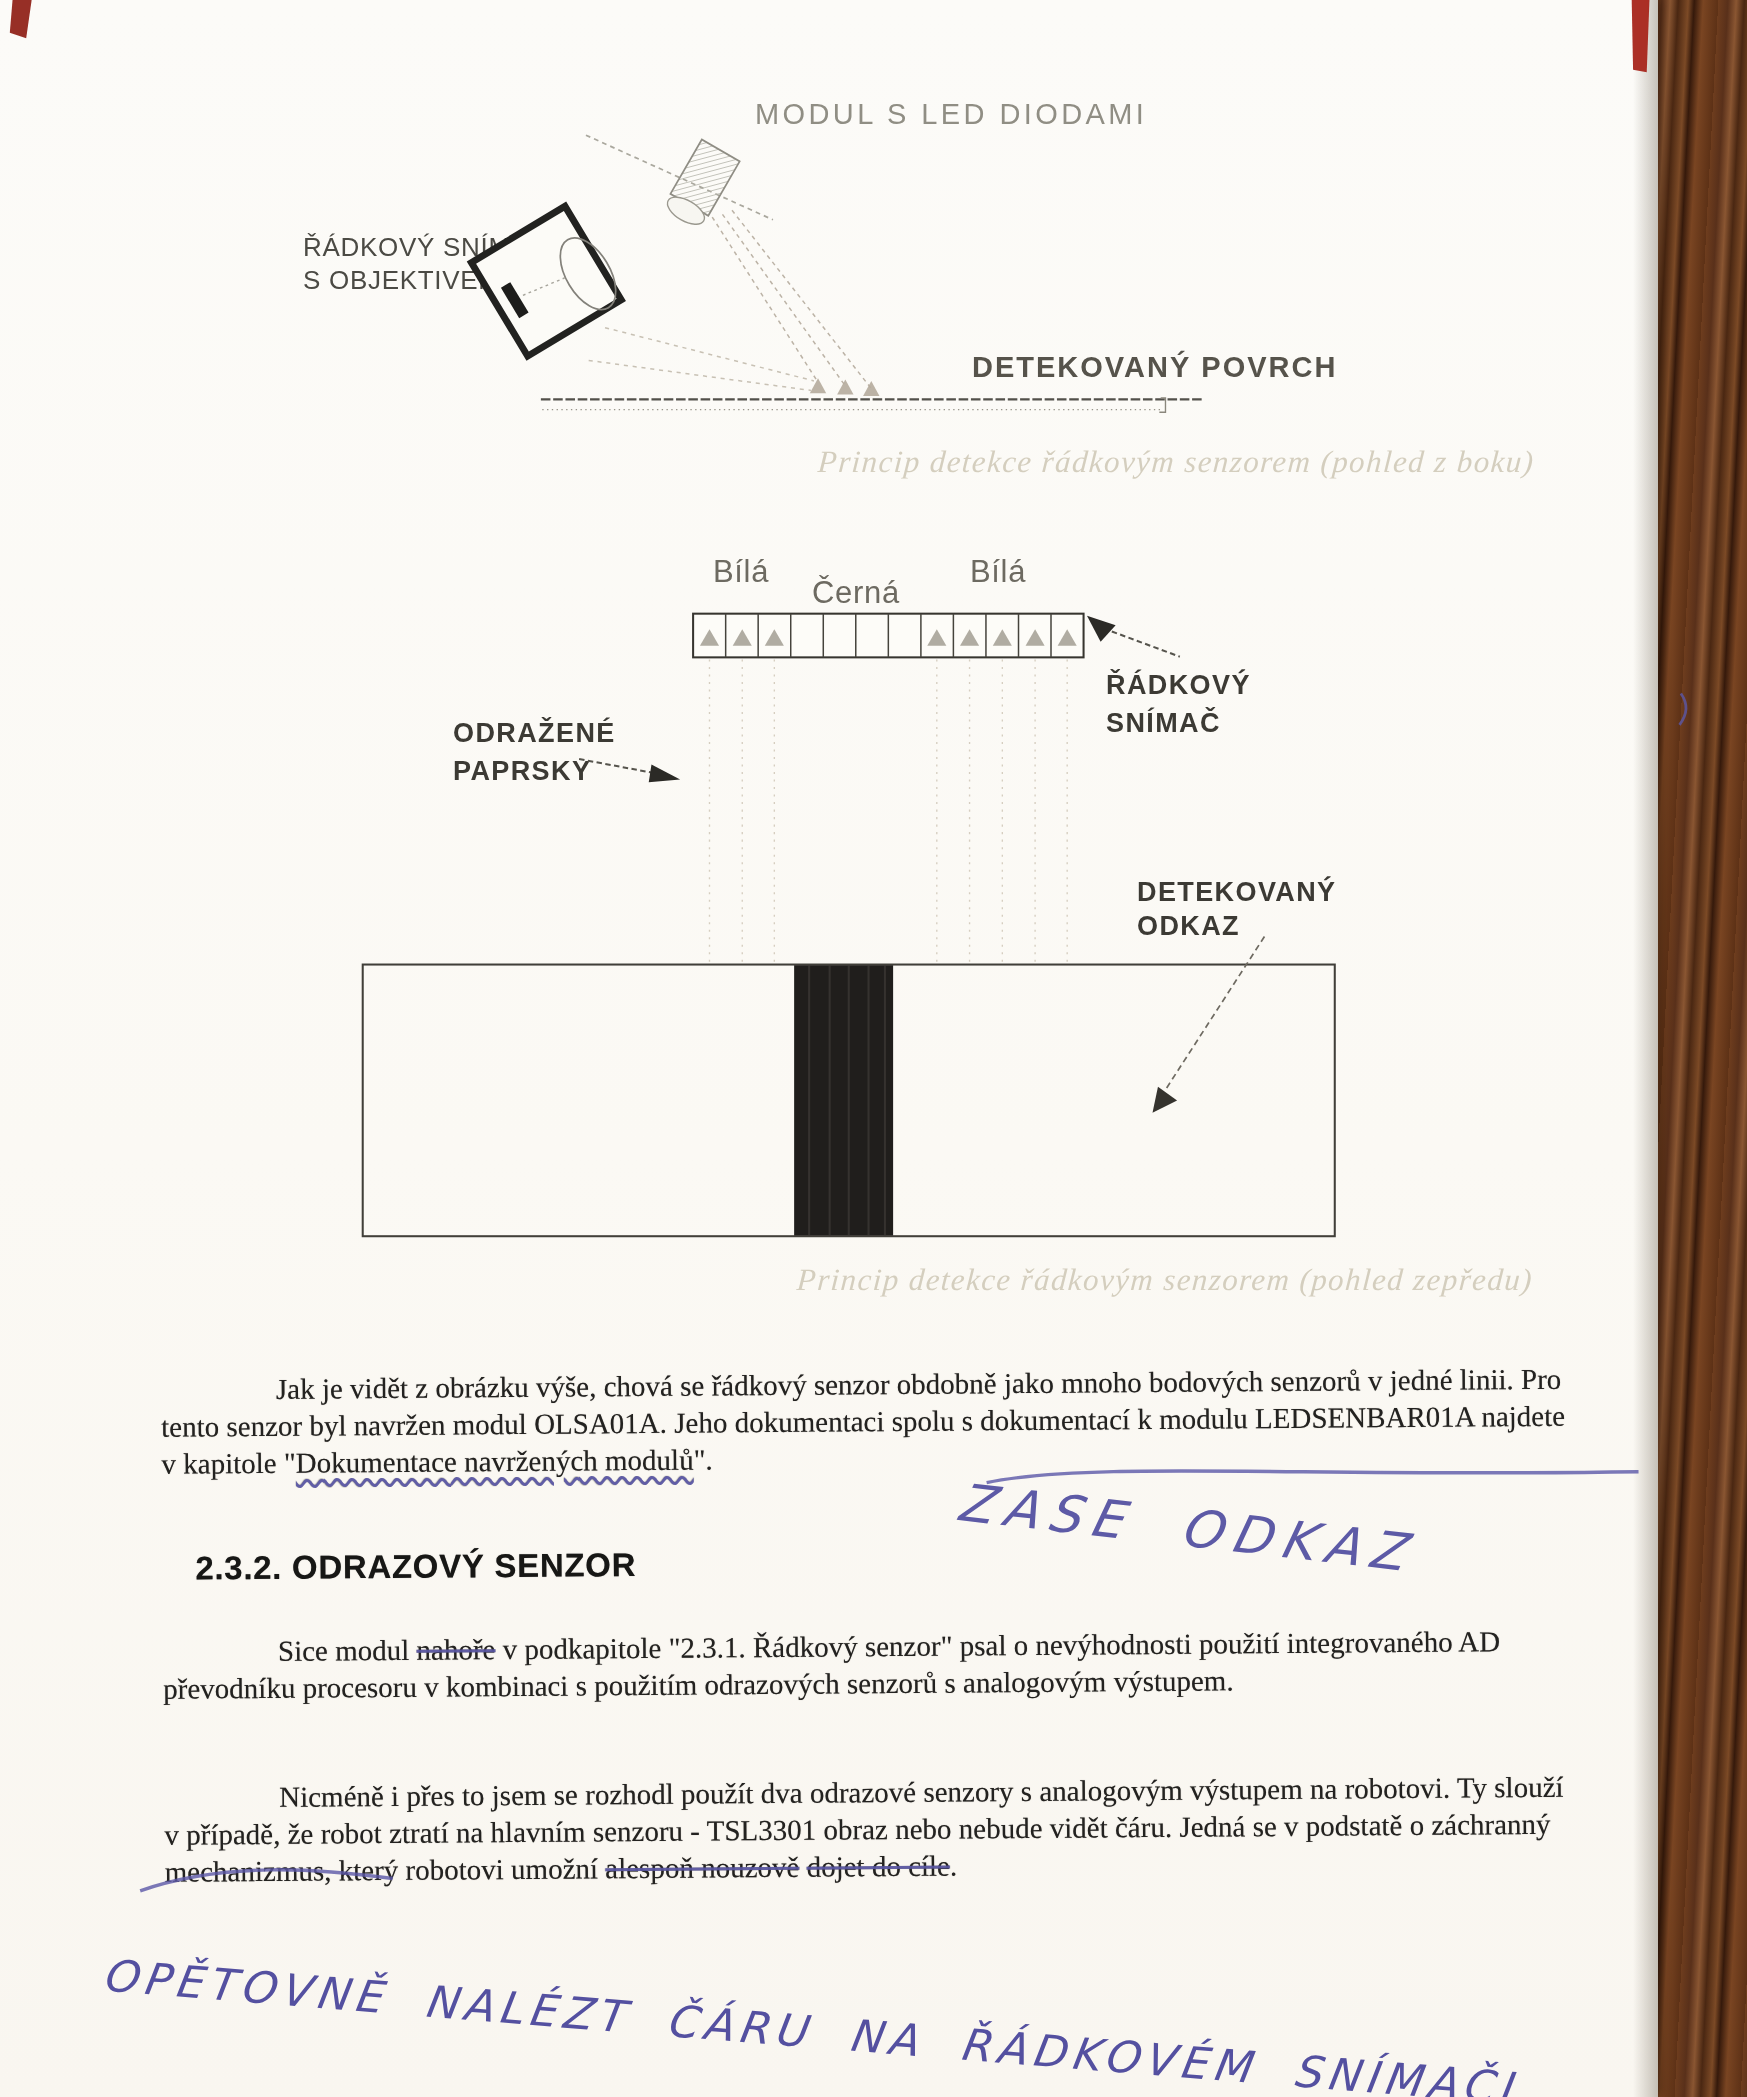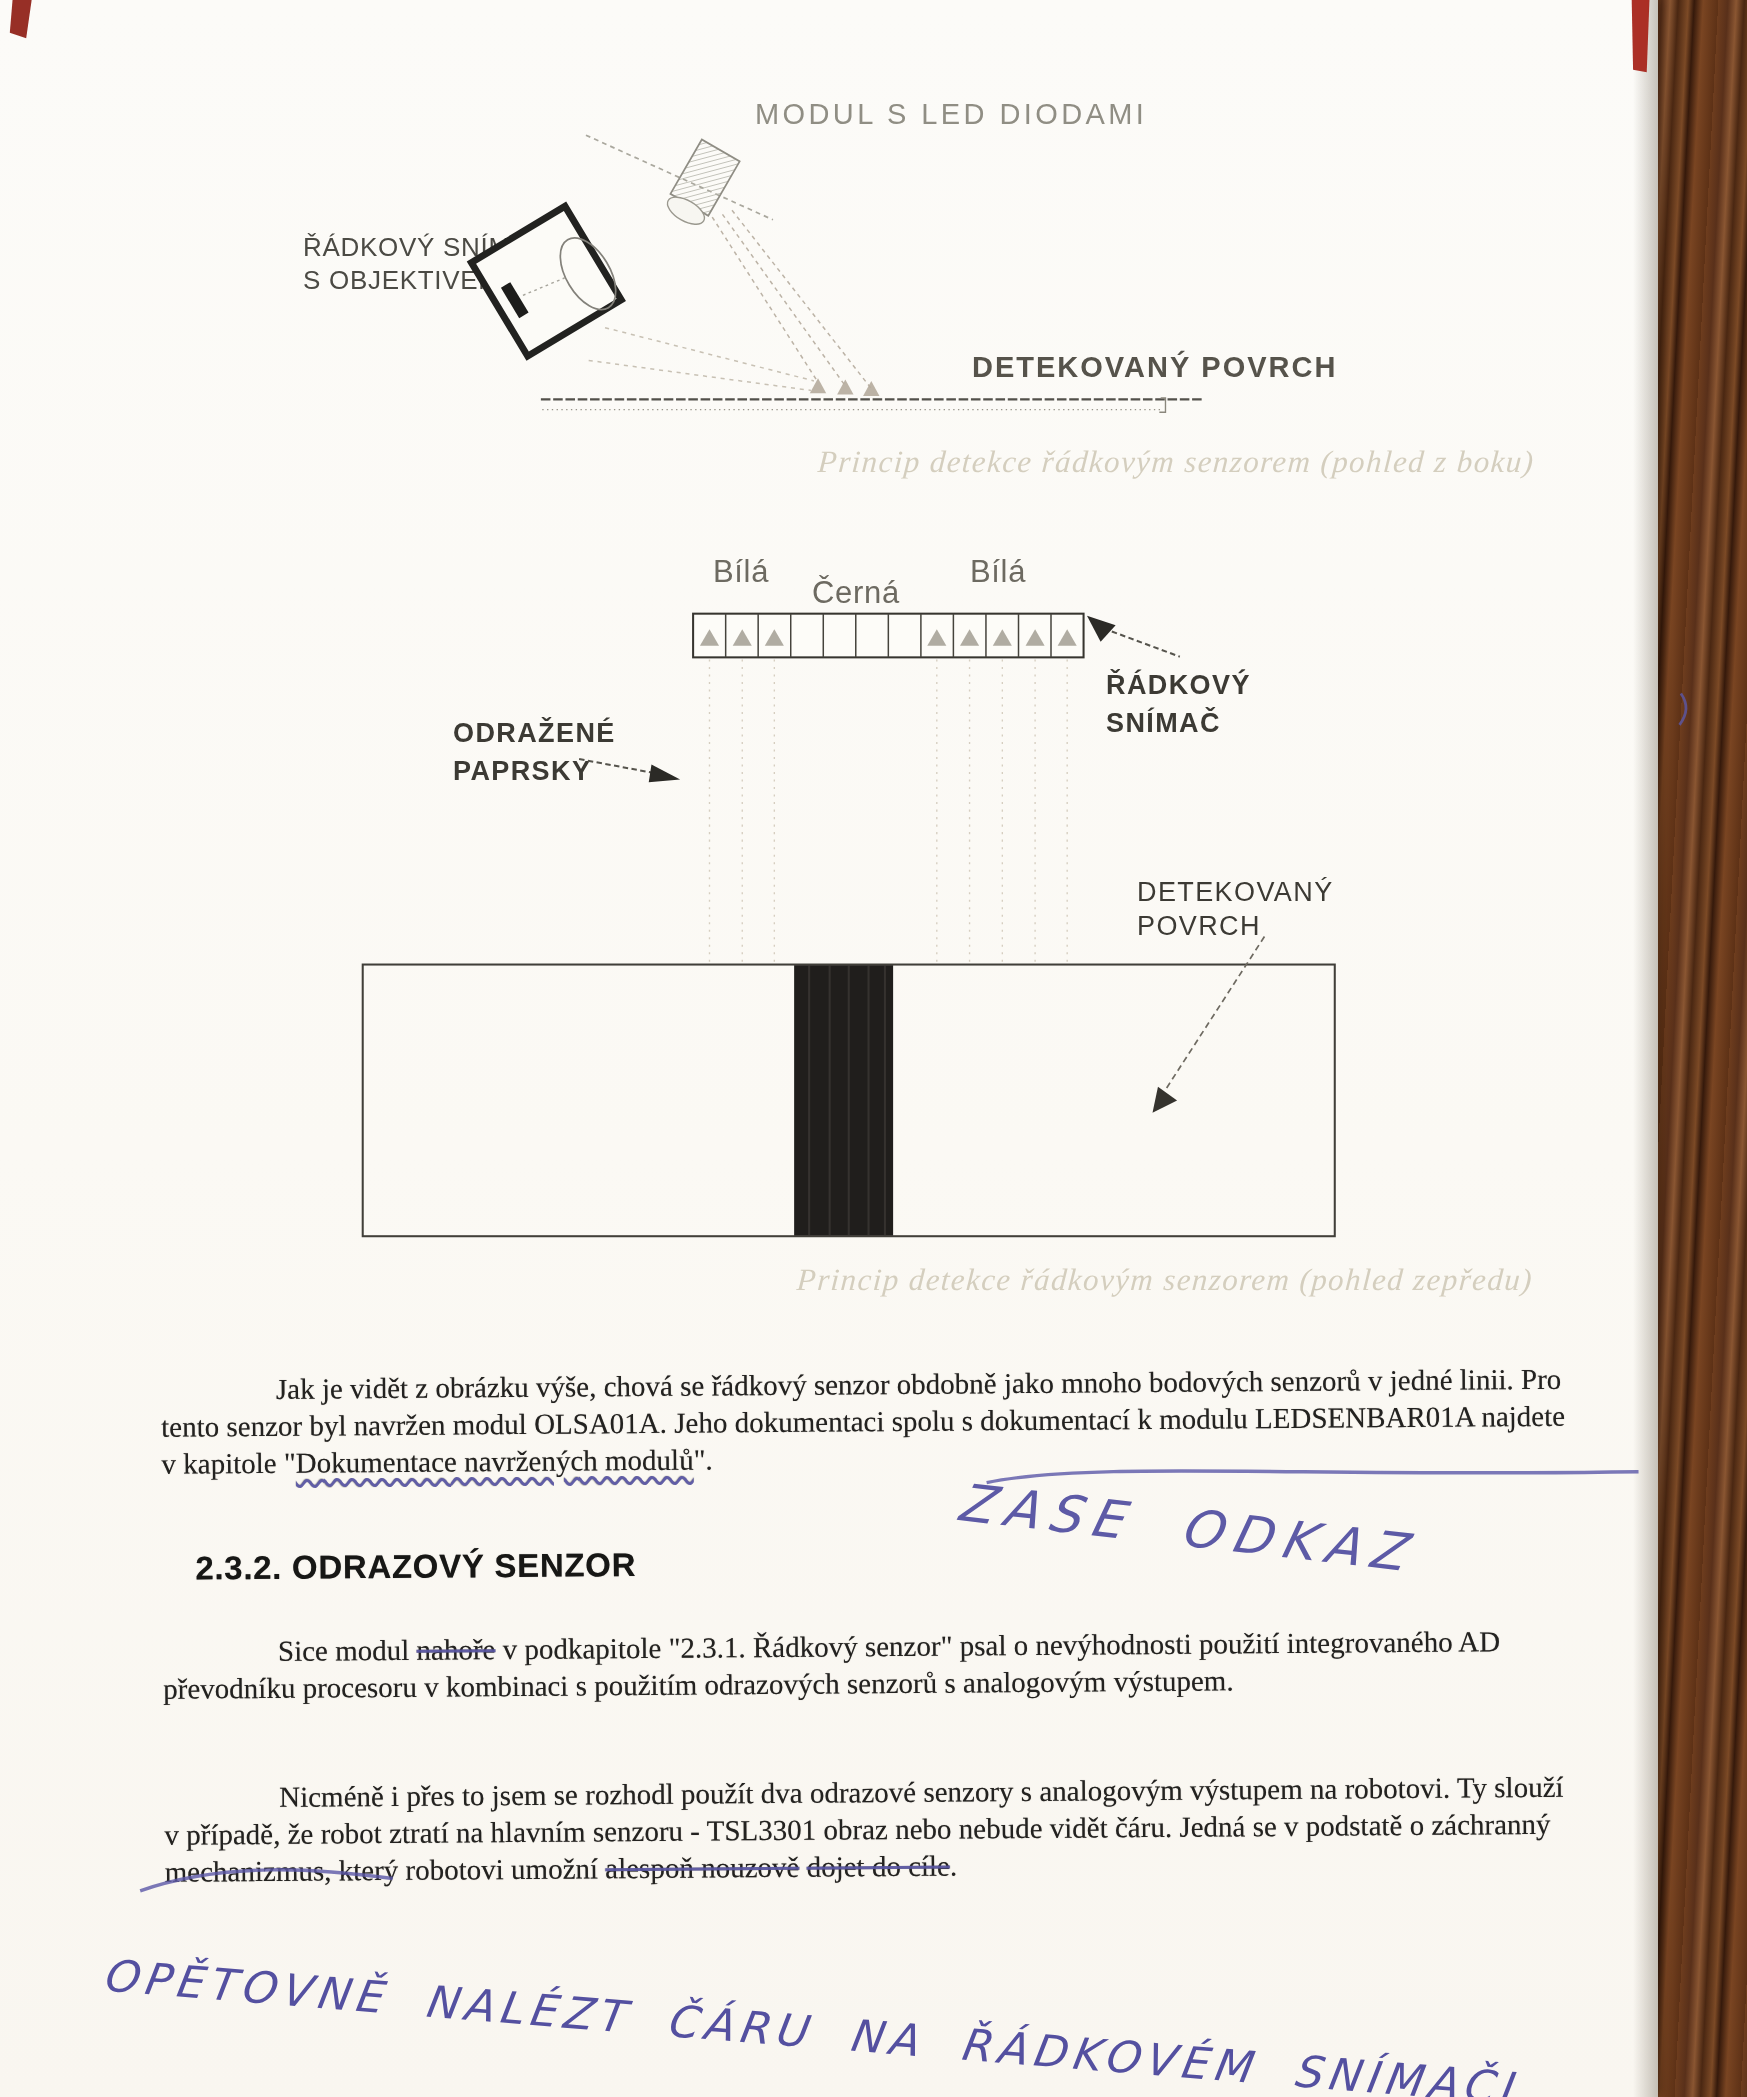--- a/index.html
+++ b/index.html
@@ -23,21 +23,21 @@
     background:linear-gradient(90deg, rgba(120,110,95,0), rgba(110,100,85,.38));
   }
   
   .dlabel{position:absolute;font-family:"Liberation Sans",sans-serif;white-space:nowrap;}
   .lbl-module{left:755px;top:98px;font-size:29px;letter-spacing:3.4px;color:#908e84;text-align:center;}
   .lbl-sensor-side{left:303px;top:231px;font-size:26px;line-height:33px;letter-spacing:0.7px;color:#4b4a44;}
   .lbl-surface-side{left:972px;top:351px;font-size:29px;font-weight:bold;letter-spacing:2px;color:#56534b;}
   .lbl-zone{top:554px;font-size:31px;letter-spacing:0.7px;color:#6d6a61;transform:translateX(-50%);}
   .lbl-sensor-front{left:1106px;top:666px;font-size:27px;font-weight:bold;line-height:38px;letter-spacing:1.4px;color:#3c3a34;}
   .lbl-rays{left:453px;top:714px;font-size:27px;font-weight:bold;line-height:38px;letter-spacing:1.4px;color:#3c3a34;}
-  .lbl-surface-front{left:1137px;top:875px;font-size:27px;font-weight:normal;line-height:34px;letter-spacing:1.4px;color:#3c3a34;}
+  .lbl-surface-front{left:1137px;top:875px;font-size:27px;font-weight:bold;line-height:34px;letter-spacing:1.4px;color:#3c3a34;}
   
   .caption{
     position:absolute;font-family:"Liberation Serif",serif;font-style:italic;
     font-size:31px;letter-spacing:1.4px;color:#cbc4b1;opacity:.8;
     transform:skewX(-4deg);white-space:nowrap;
   }
   .caption-side{left:818px;top:444px;}
   .caption-front{left:797px;top:1262px;}
   
   .textblock{position:absolute;transform:rotate(-0.45deg);transform-origin:0 0;}
@@ -100,21 +100,21 @@
   <div class="dlabel lbl-sensor-front">
     <div>ŘÁDKOVÝ</div>
     <div>SNÍMAČ</div>
   </div>
   <div class="dlabel lbl-rays">
     <div>ODRAŽENÉ</div>
     <div>PAPRSKY</div>
   </div>
   <div class="dlabel lbl-surface-front">
     <div>DETEKOVANÝ</div>
-    <div>POVRCH</div>
+    <div>ODKAZ</div>
   </div>
   <div class="caption caption-front">Princip detekce řádkovým senzorem (pohled zepředu)</div>
 
   <div class="textblock">
     <p class="para para1"><span>Jak je vidět z obrázku výše, chová se řádkový senzor obdobně jako mnoho bodových senzorů v jedné linii. Pro tento senzor byl navržen modul OLSA01A. Jeho dokumentaci spolu s dokumentací k modulu LEDSENBAR01A najdete v kapitole "</span><span class="ink-underline">Dokumentace navržených modulů</span><span>".</span></p>
 
     <h2 class="heading">2.3.2. ODRAZOVÝ SENZOR</h2>
 
     <p class="para para2"><span>Sice modul </span><span class="ink-strike">nahoře</span><span> v podkapitole "2.3.1. Řádkový senzor" psal o nevýhodnosti použití integrovaného AD převodníku procesoru v kombinaci s použitím odrazových senzorů s analogovým výstupem.</span></p>
 

